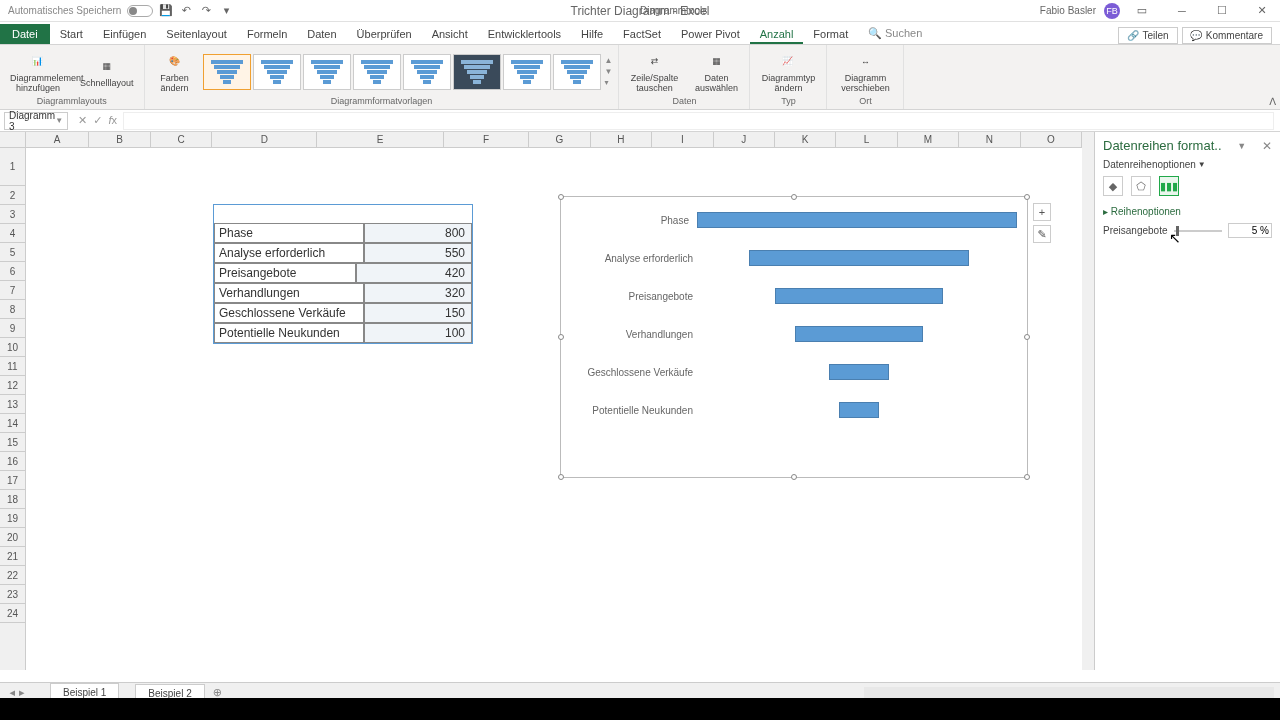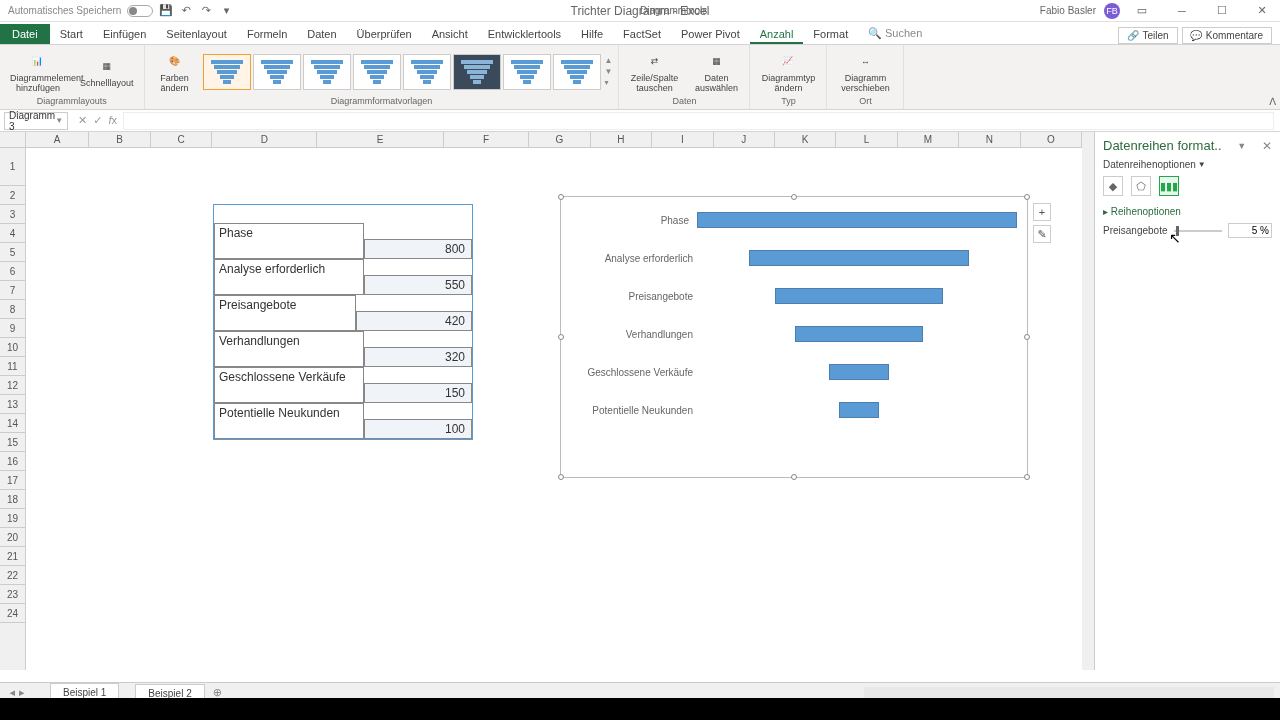--- a/index.html
+++ b/index.html
@@ -57,21 +57,21 @@
 .row-headers .rh.first { height: 38px; line-height: 38px; }
 .corner { position: absolute; top: 0; left: 0; width: 26px; height: 16px; background: #f0f0f0; border-right: 1px solid #ccc; border-bottom: 1px solid #ccc; }
 .cells { position: absolute; top: 16px; left: 26px; right: 12px; bottom: 0; }
 .vscroll { position: absolute; top: 0; right: 0; width: 12px; bottom: 0; background: #f0f0f0; }
 
 
 .pipeline-table { position: absolute; }
 .pipeline-header { background: #21a84a; color: #fff; font-weight: bold; text-align: center; padding: 2px 0; border: 1px solid #888; font-size: 13px; }
 .pipeline-row { display: flex; }
 .pipeline-row .c1 { border: 1px solid #888; padding: 2px 4px; font-size: 12px; background: #fff; }
-.pipeline-row .c2 { border: 1px solid #888; padding: 2px 6px; text-align: right; font-size: 12px; background: #f0f4f8; margin-top: 16px; }
+.pipeline-row .c2 { border: 1px solid #888; padding: 2px 6px; text-align: right; font-size: 12px; background: #f0f4f8; }
 .pipeline-table.selected { outline: 1px solid #5b9bd5; }
 
 
 .chart-frame { position: absolute; border: 1px solid #bbb; background: #fff; }
 .chart-handle { position: absolute; width: 6px; height: 6px; border: 1px solid #888; background: #fff; border-radius: 50%; }
 .chart-title { text-align: center; font-size: 15px; color: #555; padding: 6px 0 10px; }
 .funnel-rows { padding: 4px 10px 10px; }
 .funnel-row { display: flex; align-items: center; height: 38px; }
 .funnel-row .lbl { width: 130px; text-align: right; font-size: 10px; color: #666; padding-right: 8px; }
 .funnel-row .barwrap { flex: 1; display: flex; justify-content: center; }

